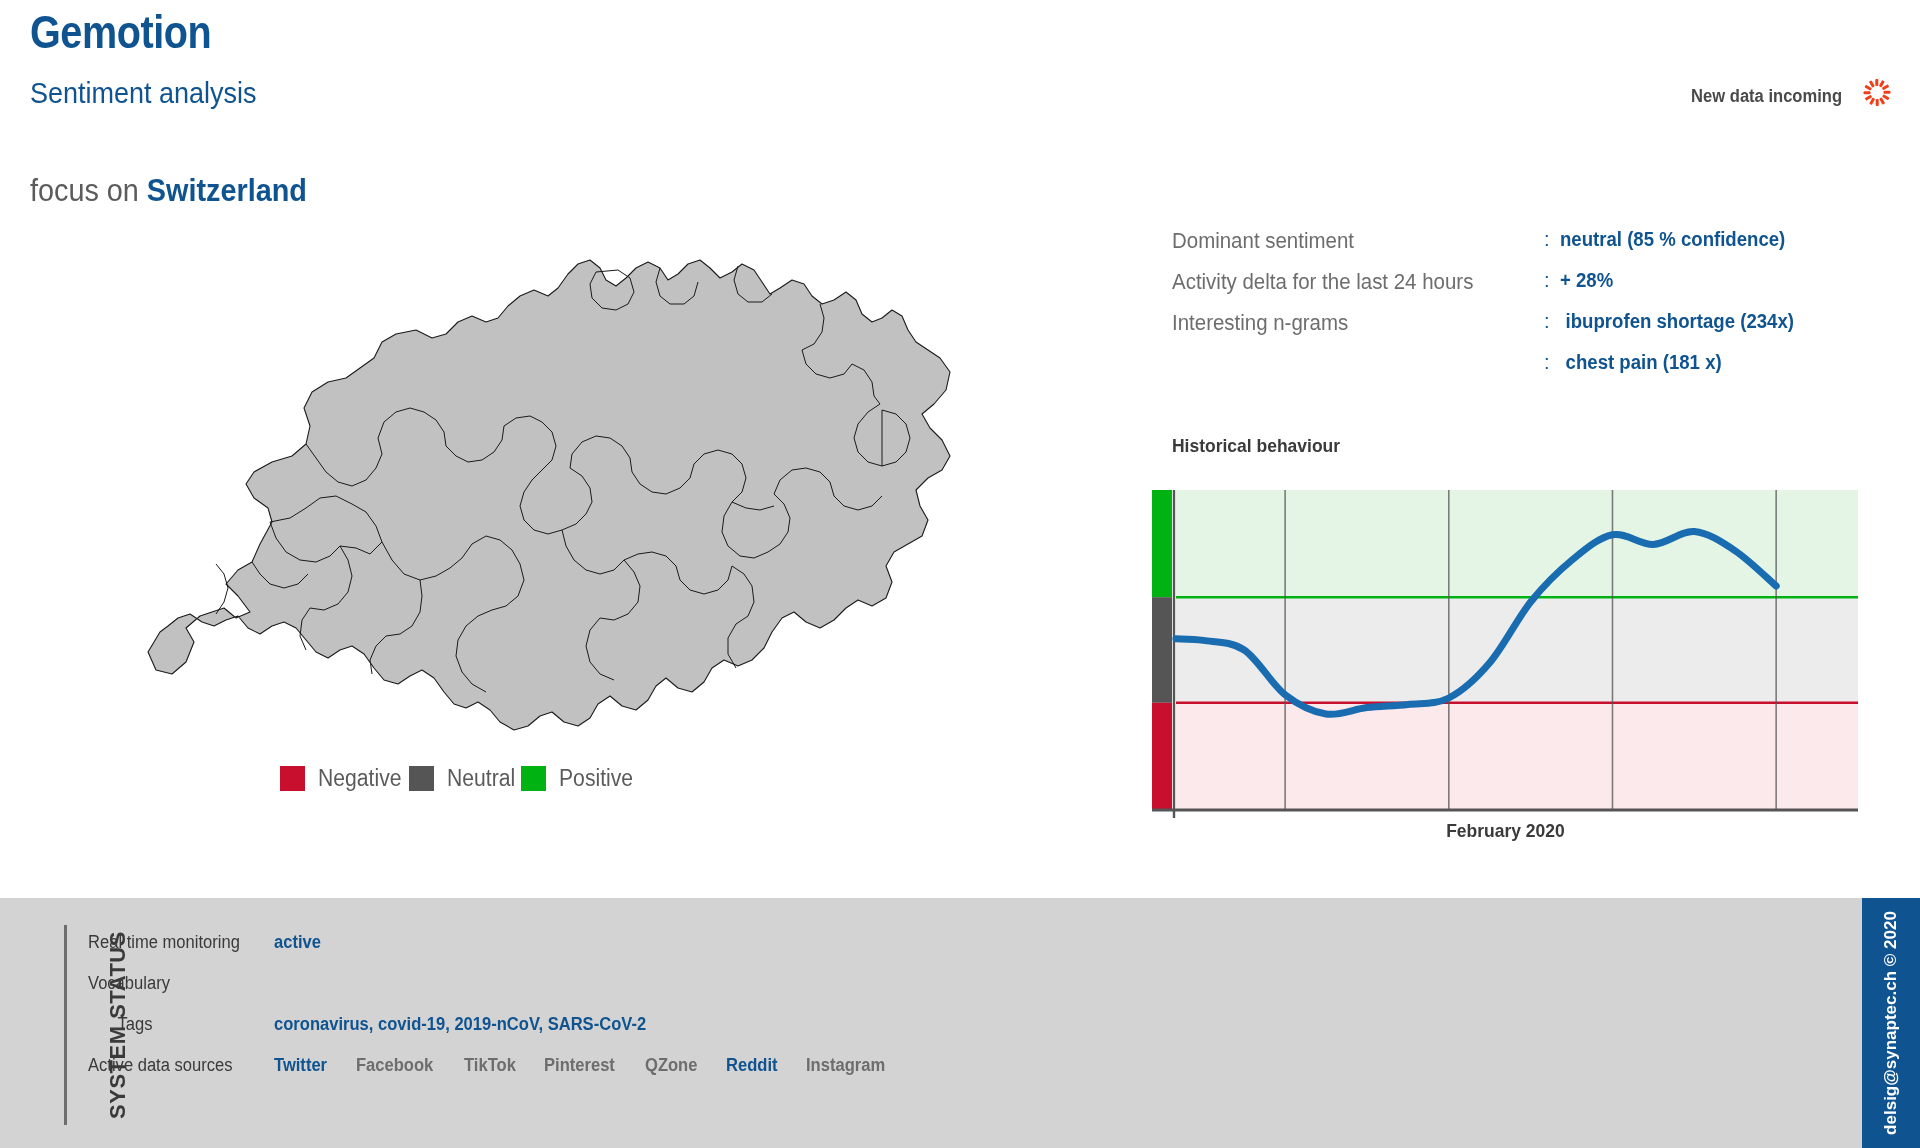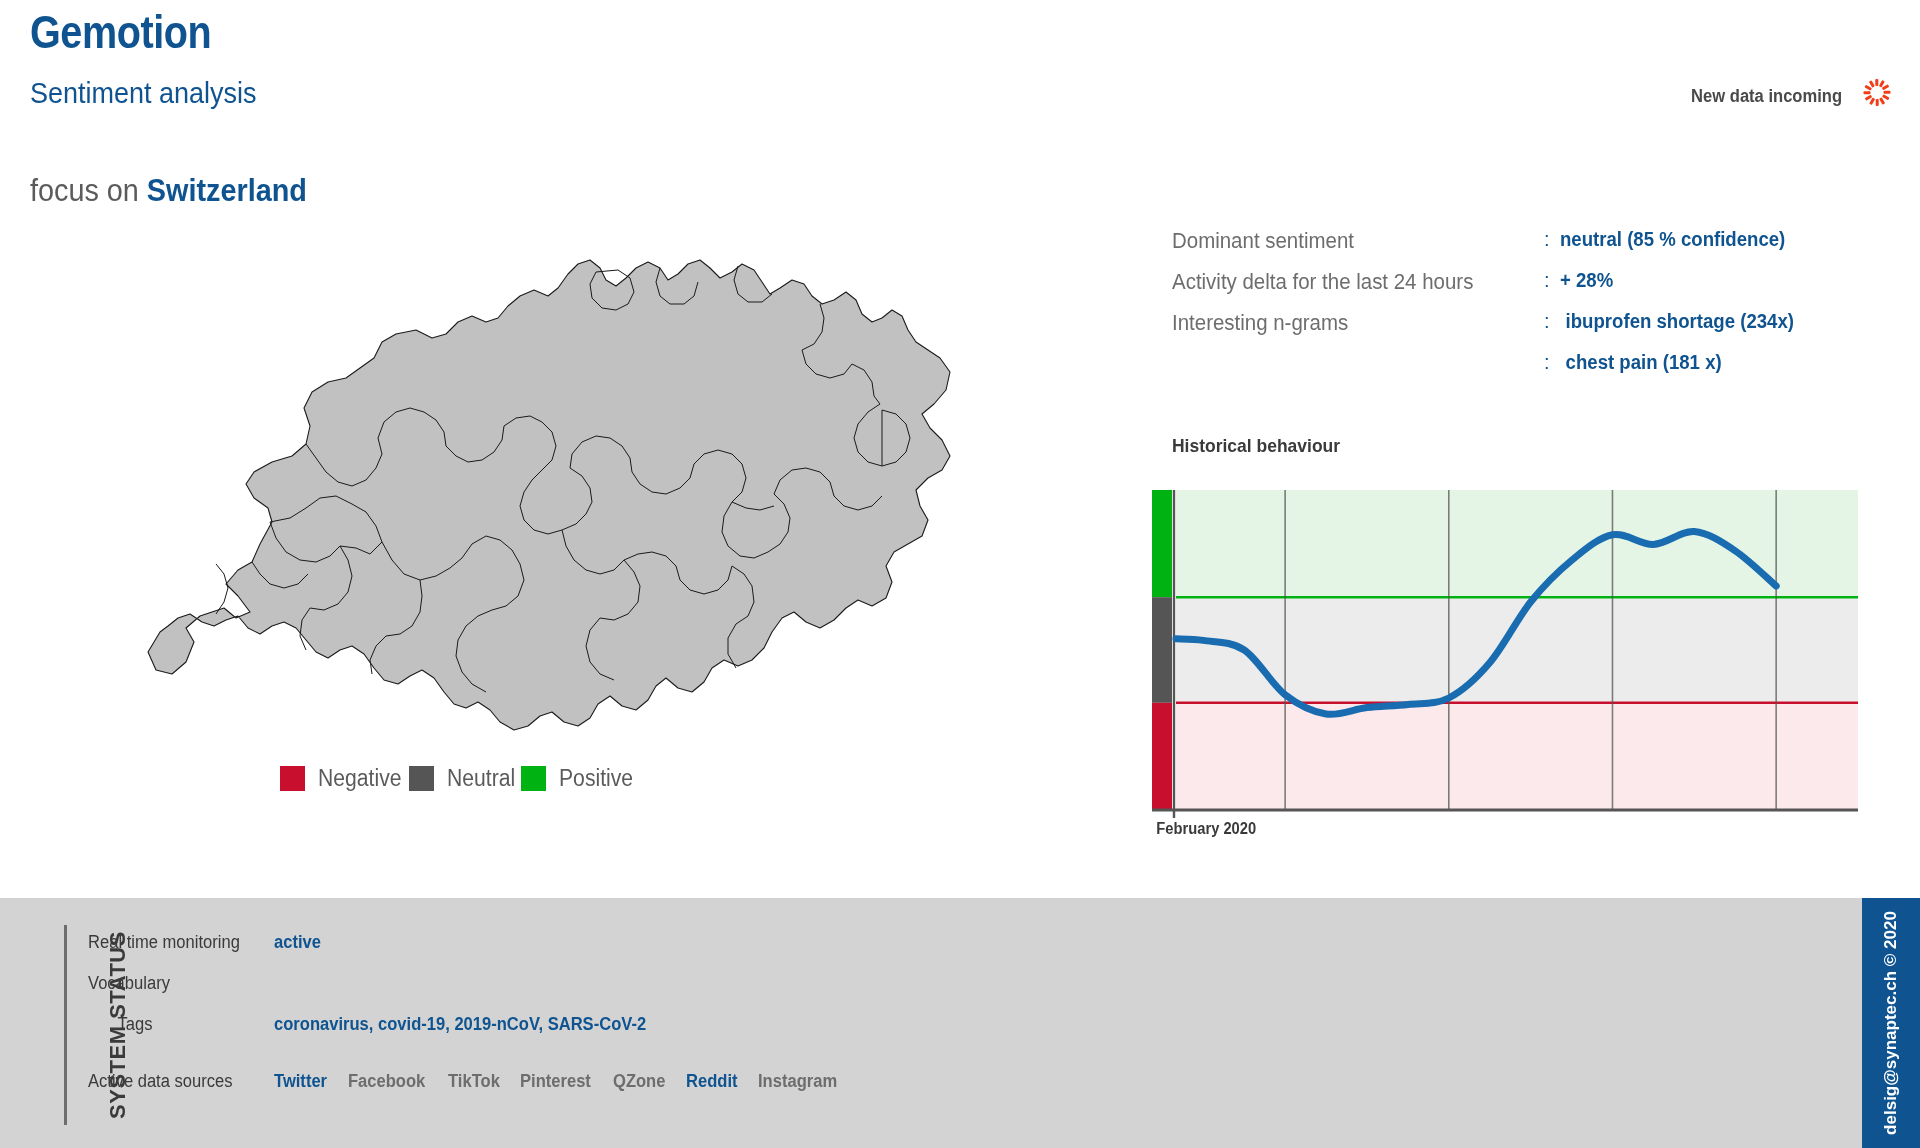--- a/index.html
+++ b/index.html
@@ -83,21 +83,21 @@
   
   .chart-title {
     position:absolute; left:1172px; top:435px;
     font-size:19px; font-weight:bold; color:#3a3a3a;
     transform:scaleX(0.92); transform-origin:left center; white-space:nowrap;
   }
   .chart { position:absolute; left:1152px; top:488px; width:706px; height:330px; }
   .chart svg { display:block; }
   .chart-xlabel {
     position:absolute; left:1152px; top:820px; width:706px;
-    font-size:16px; font-weight:bold; color:#3a3a3a;
+    text-align:center; font-size:19px; font-weight:bold; color:#3a3a3a;
   }
   .chart-xlabel span { display:inline-block; transform:scaleX(0.92); }
 
   
   .footer {
     position:absolute; left:0; top:898px; width:1920px; height:250px;
     background:#d3d3d3;
   }
   .sysstatus-v {
     position:absolute; left:24px; top:910px; height:230px;
@@ -116,21 +116,21 @@
   .status-row { display:flex; align-items:baseline; height:41px; }
   .status-label {
     width:186px; font-size:18px; color:#3a3a3a; white-space:nowrap;
     transform:scaleX(0.92); transform-origin:left center;
   }
   .status-label.indent { padding-left:32px; }
   .status-value {
     font-size:18px; font-weight:bold; color:#0f5490; white-space:nowrap;
     transform:scaleX(0.92); transform-origin:left center;
   }
-  .sources { display:flex; gap:16px;margin-top:16px; }
+  .sources { display:flex; gap:24px; }
   .source { font-size:18px; font-weight:bold; white-space:nowrap;
     transform:scaleX(0.92); transform-origin:left center; }
   .source.on { color:#0f5490; }
   .source.off { color:#6d6d6d; }
 
   
   .copybar {
     position:absolute; left:1862px; top:898px; width:58px; height:250px;
     background:#0f5490;
     display:flex; align-items:center; justify-content:center;

